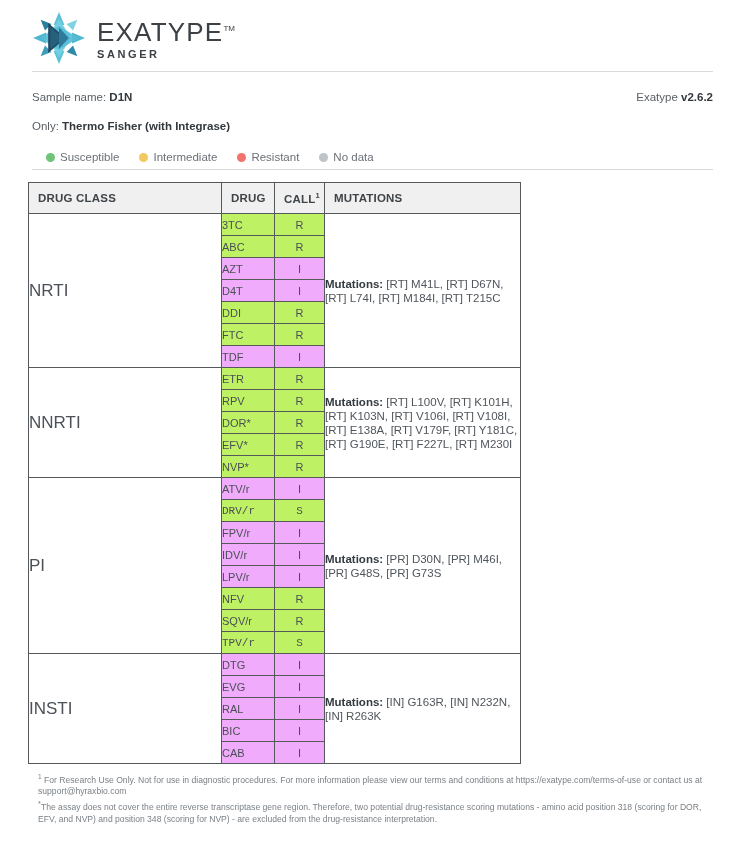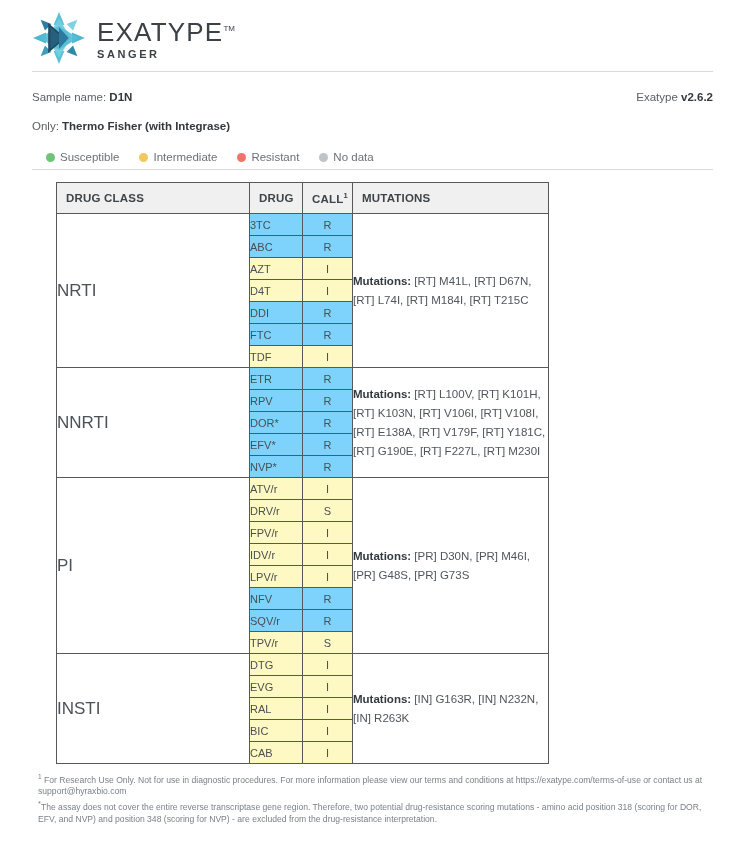--- a/index.html
+++ b/index.html
@@ -127,21 +127,21 @@
   .dot {
     width: 9px;
     height: 9px;
     border-radius: 50%;
     display: inline-block;
     flex: none;
   }
 
   
   .table-wrap {
-    padding: 12px 0 0 56px;
+    padding: 12px 0 0 28px;
   }
   table.report {
     border-collapse: collapse;
     width: 492px;
     table-layout: fixed;
     font-size: 11.5px;
   }
   table.report th,
   table.report td {
     border: 1px solid #55595c;
@@ -185,32 +185,32 @@
     font-size: 11px;
     color: #4a4f54;
     border-left: 1px solid #55595c;
     border-right: 1px solid #55595c;
     border-top: 1px solid #6e7174;
     border-bottom: 1px solid #6e7174;
   }
   td.mut-cell {
     padding: 4px 9px 4px 9px;
     font-size: 11.5px;
-    line-height: 19px;
+    line-height: 14px;
     color: #50565c;
     background: #ffffff;
   }
   td.mut-cell b {
     font-weight: 700;
     color: #333a40;
   }
 
-  .call-R { background: #7dd3fc; }
-  .call-I { background: #fef9c3; }
-  .call-S { background: #fef9c3; }
+  .call-R { background: #bef264; }
+  .call-I { background: #f0abfc; }
+  .call-S { background: #bef264; font-family: Liberation Mono, monospace; }
 
   
   .footer {
     padding: 7px 20px 0 38px;
     font-size: 8.6px;
     line-height: 11.6px;
     color: #7b8187;
   }
   .footer .sup {
     font-size: 6.6px;

